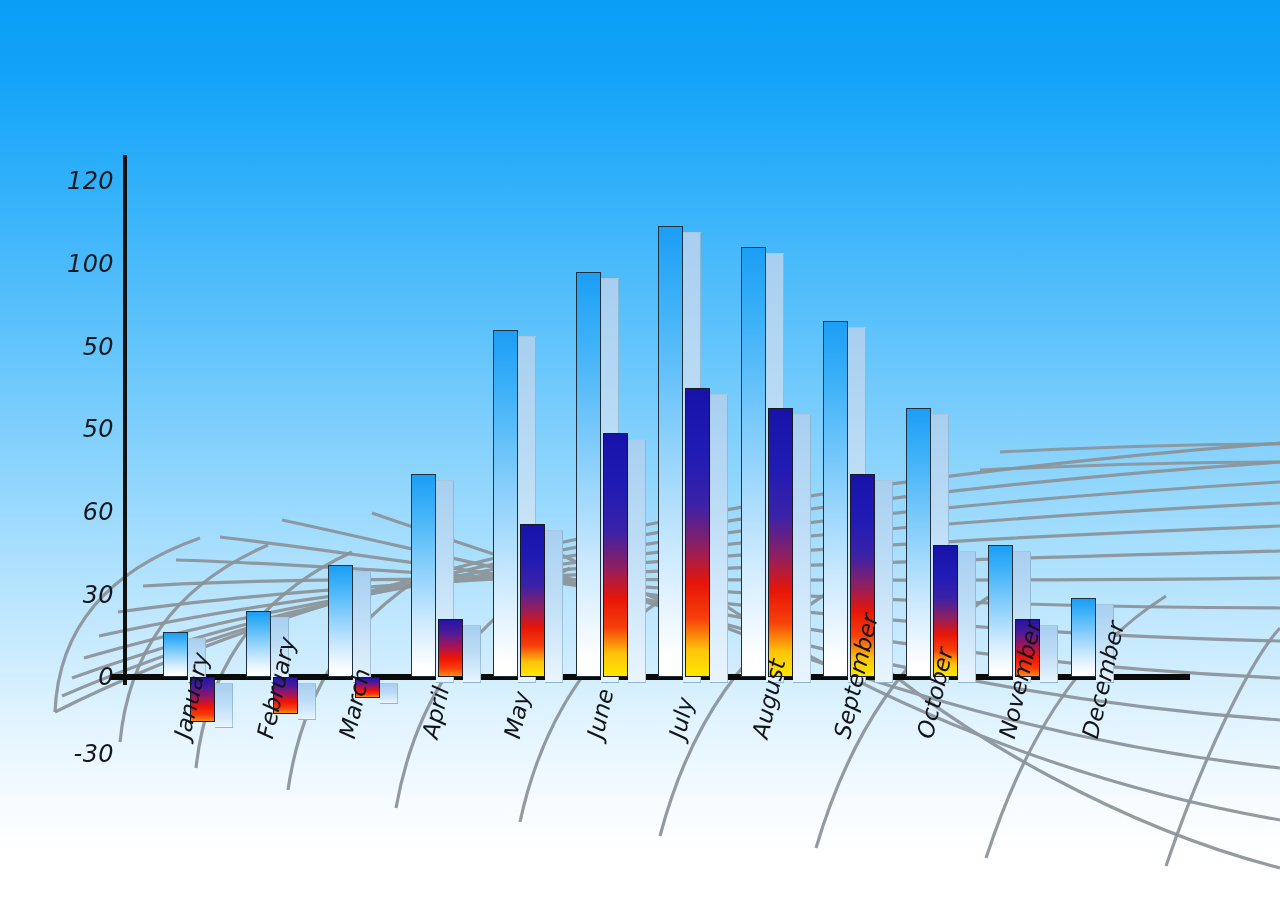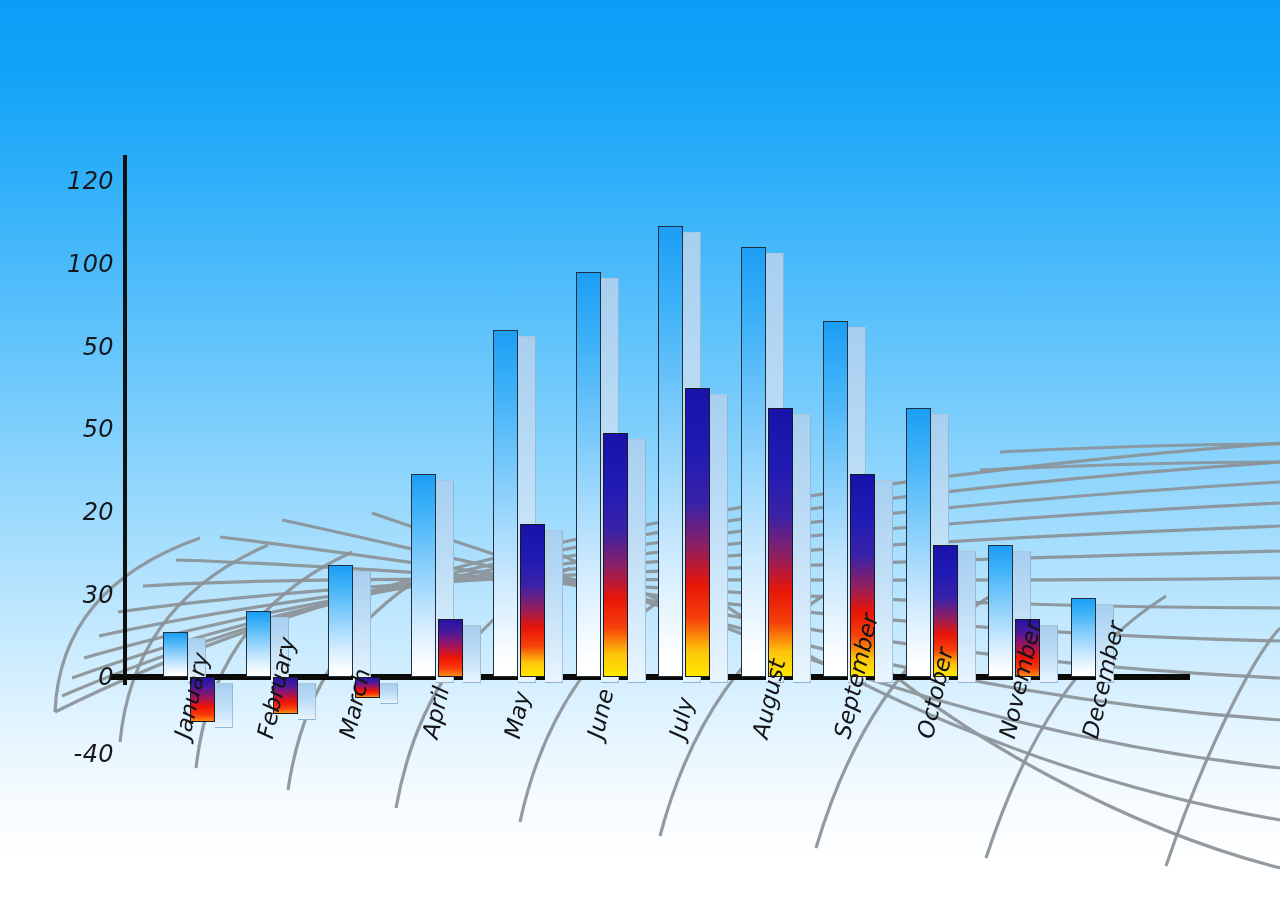--- a/index.html
+++ b/index.html
@@ -146,24 +146,24 @@
 
   <div class="plot">
 
     <div class="yaxis-line"></div>
     <div class="xaxis-line"></div>
 
     <div class="ytick" style="left:44px;top:167px;">120</div>
     <div class="ytick" style="left:44px;top:250px;">100</div>
     <div class="ytick" style="left:44px;top:333px;">50</div>
     <div class="ytick" style="left:44px;top:415px;">50</div>
-    <div class="ytick" style="left:44px;top:498px;">20</div>
+    <div class="ytick" style="left:44px;top:498px;">60</div>
     <div class="ytick" style="left:44px;top:581px;">30</div>
     <div class="ytick" style="left:44px;top:663px;">0</div>
-    <div class="ytick" style="left:44px;top:740px;">-40</div>
+    <div class="ytick" style="left:44px;top:740px;">-30</div>
 
     <div id="bars">
         <div class="bar sA" style="left: 163px; top: 631.515px; width: 25px; height: 45.485px;">
           <div class="side" style="left:25px;width:18px;top:6px;"></div>
           <div class="face"></div>
         </div>
         <div class="bar sBs" style="left: 190px; top: 677px; width: 25px; height: 45.485px;">
           <div class="side" style="left:25px;width:18px;top:6px;"></div>
           <div class="face"></div>
         </div>

